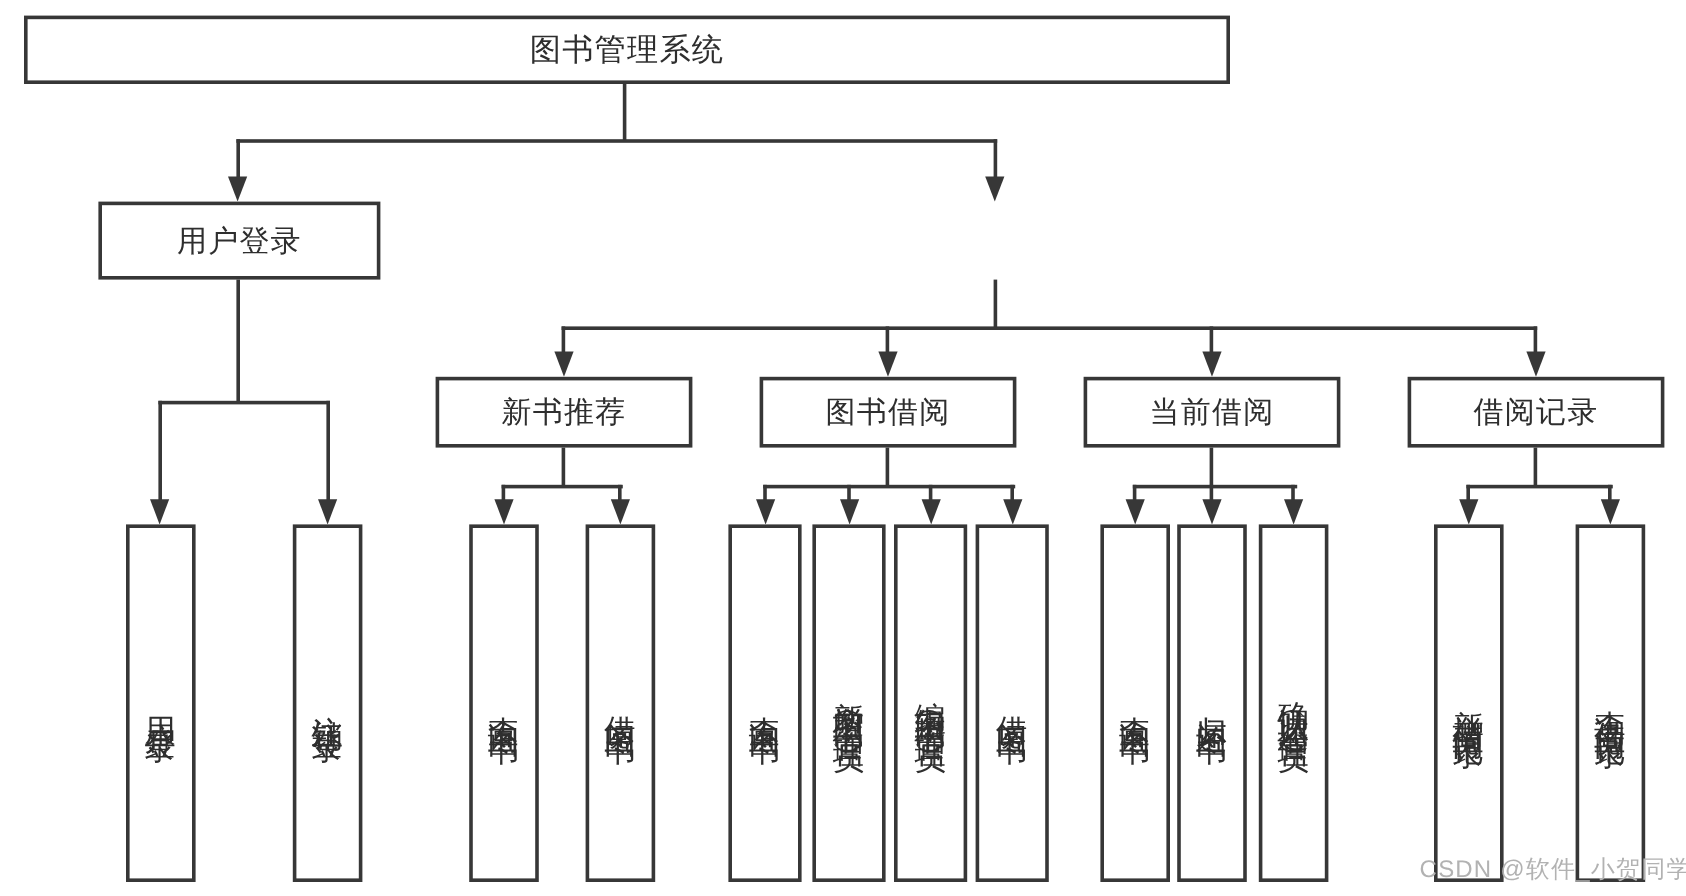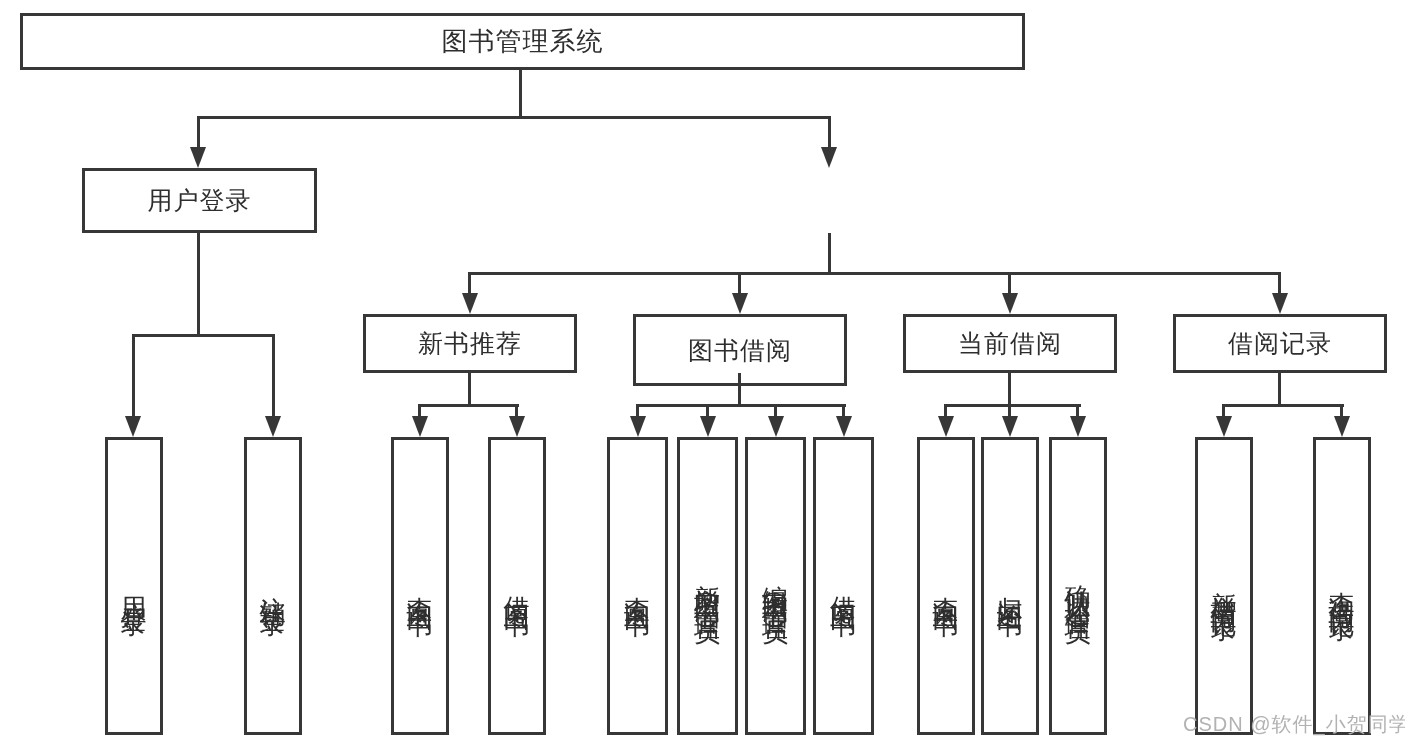--- a/index.html
+++ b/index.html
@@ -88,21 +88,21 @@
   <div class="vline" style="left:1008px;top:272px;width:3px;height:23px;"></div>
   <div class="vline" style="left:1278px;top:272px;width:3px;height:23px;"></div>
   <div class="arrow" style="left:462px;top:293px;"></div>
   <div class="arrow" style="left:732px;top:293px;"></div>
   <div class="arrow" style="left:1002px;top:293px;"></div>
   <div class="arrow" style="left:1272px;top:293px;"></div>
 
   <div class="box" style="left:363px;top:314px;width:214px;height:59px;">
     <span class="hlabel">新书推荐</span>
   </div>
-  <div class="box" style="left:633px;top:314px;width:214px;height:72px;">
+  <div class="box" style="left:633px;top:314px;width:214px;height:59px;">
     <span class="hlabel">图书借阅</span>
   </div>
   <div class="box" style="left:903px;top:314px;width:214px;height:59px;">
     <span class="hlabel">当前借阅</span>
   </div>
   <div class="box" style="left:1173px;top:314px;width:214px;height:59px;">
     <span class="hlabel">借阅记录</span>
   </div>
 
   <div class="vline" style="left:468px;top:373px;width:3px;height:33px;"></div>

